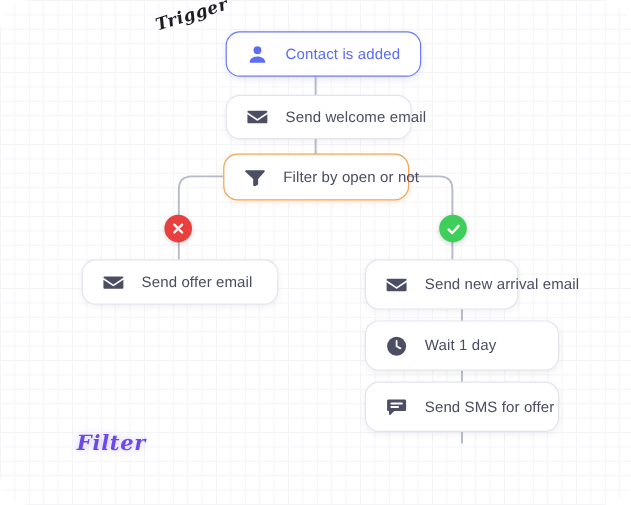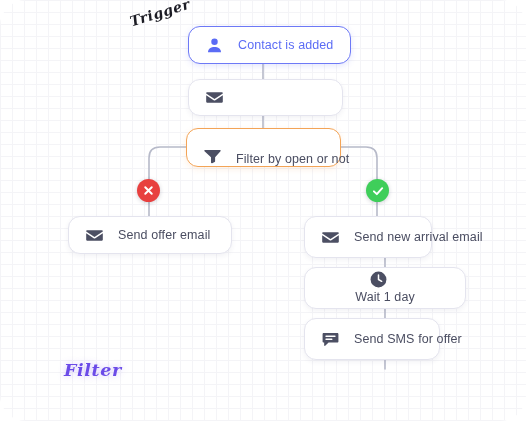--- a/index.html
+++ b/index.html
@@ -68,31 +68,30 @@
   .node.trigger {
     border: 1.6px solid #6d79f6;
     box-shadow: 0 2px 6px rgba(93, 108, 245, 0.16);
   }
   .node.trigger .lbl { color: #5b6cf5; }
   .node.trigger .ico { color: #5b6cf5; }
 
   .node.filter {
     border: 1.6px solid #f3a457;
     box-shadow: 0 2px 6px rgba(243, 164, 87, 0.16);
-    align-items: flex-end;
   }
 
   
   #node-contact      { left: 188px; top: 26px;  width: 163px; height: 38px; }
   #node-welcome      { left: 188px; top: 79px;  width: 155px; height: 37px; }
   #node-filter       { left: 186px; top: 128px; width: 155px; height: 39px; }
   #node-offer        { left: 68px;  top: 216px; width: 164px; height: 38px; }
   #node-arrival      { left: 304px; top: 216px; width: 128px; height: 42px; }
-  #node-wait         { left: 304px; top: 267px; width: 162px; height: 42px; flex-direction: column; }
-  #node-sms          { left: 304px; top: 318px; width: 136px; height: 42px; }
+  #node-wait         { left: 304px; top: 267px; width: 162px; height: 42px; }
+  #node-sms          { left: 304px; top: 318px; width: 162px; height: 42px; }
   #node-push         { left: 304px; top: 369px; width: 162px; height: 42px; }
 
   
   .badge {
     position: absolute;
     width: 23px;
     height: 23px;
     border-radius: 50%;
     display: flex;
     align-items: center;
@@ -172,20 +171,21 @@
     <span class="lbl">Contact is added</span>
   </div>
 
   <div class="node" id="node-welcome">
     <span class="ico">
       <svg viewBox="0 0 24 24" width="19" height="19" fill="currentColor">
         <path d="M2.5 5.5h19c.6 0 1 .4 1 1v.4L12 14 1.5 6.9v-.4c0-.6.4-1 1-1z"></path>
         <path d="M1.5 9.1l9.9 6.6c.4.3.8.3 1.2 0l9.9-6.6v8.4c0 .6-.4 1-1 1h-19c-.6 0-1-.4-1-1z"></path>
       </svg>
     </span>
+    <span class="lbl">Send welcome email</span>
   </div>
 
   <div class="node filter" id="node-filter">
     <span class="ico">
       <svg viewBox="0 0 24 24" width="19" height="19" fill="currentColor">
         <path d="M2.6 5h18.8c.8 0 1.2.9.7 1.5l-6.8 7.6v5.3c0 .4-.2.7-.6.9l-3.1 1.4c-.7.3-1.5-.2-1.5-.9v-6.7L1.9 6.5C1.4 5.9 1.8 5 2.6 5z"></path>
       </svg>
     </span>
     <span class="lbl">Filter by open or not</span>
   </div>

